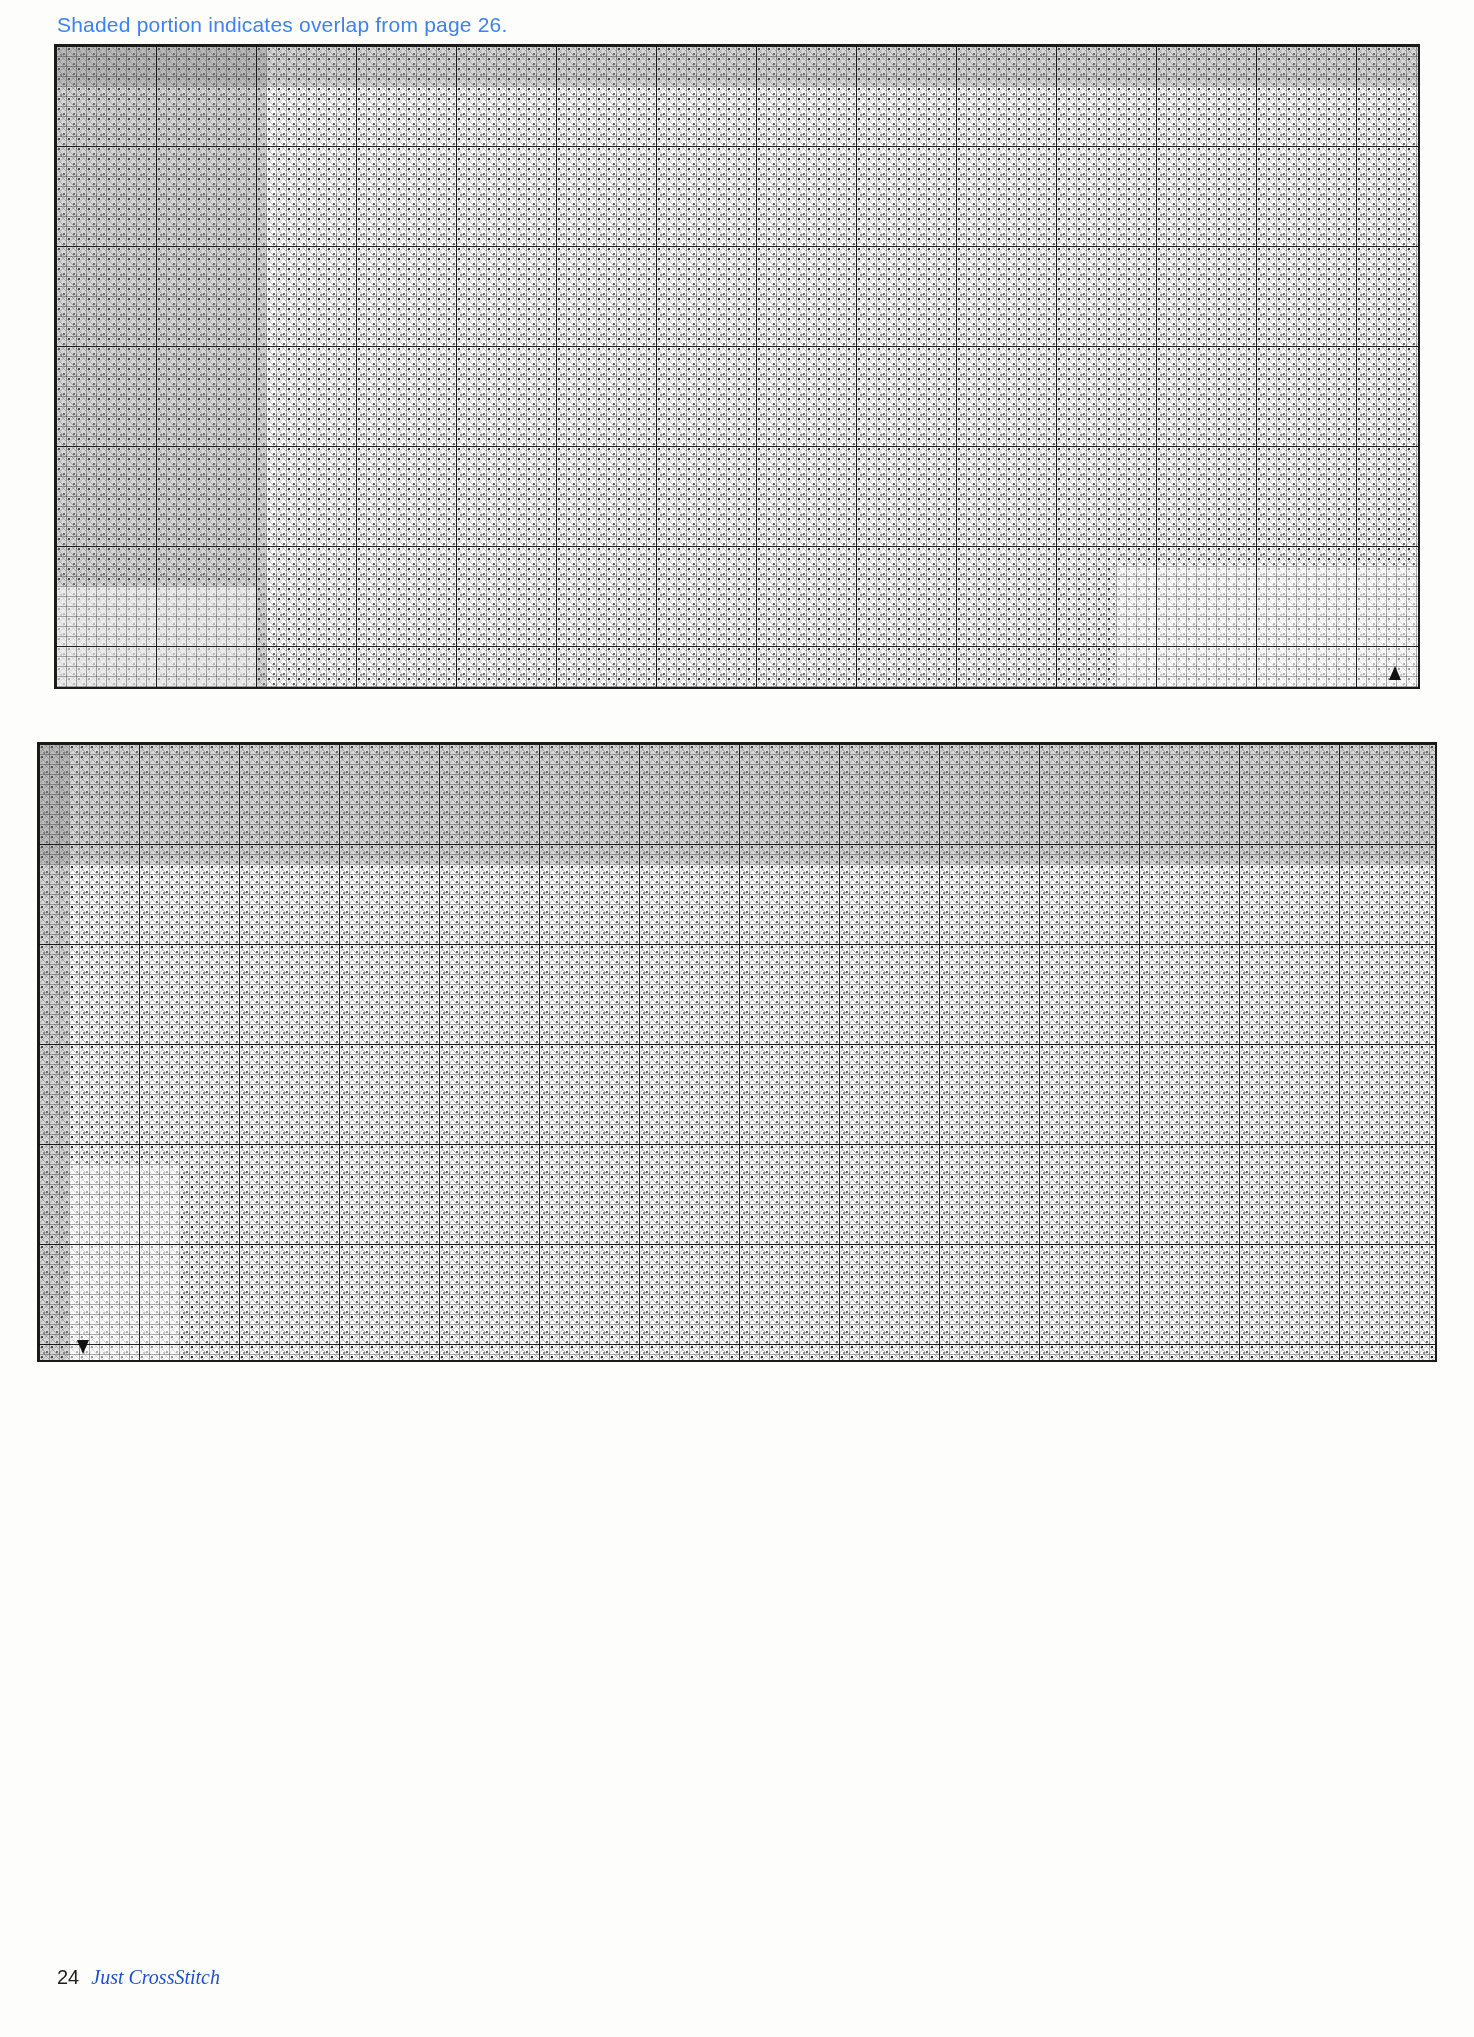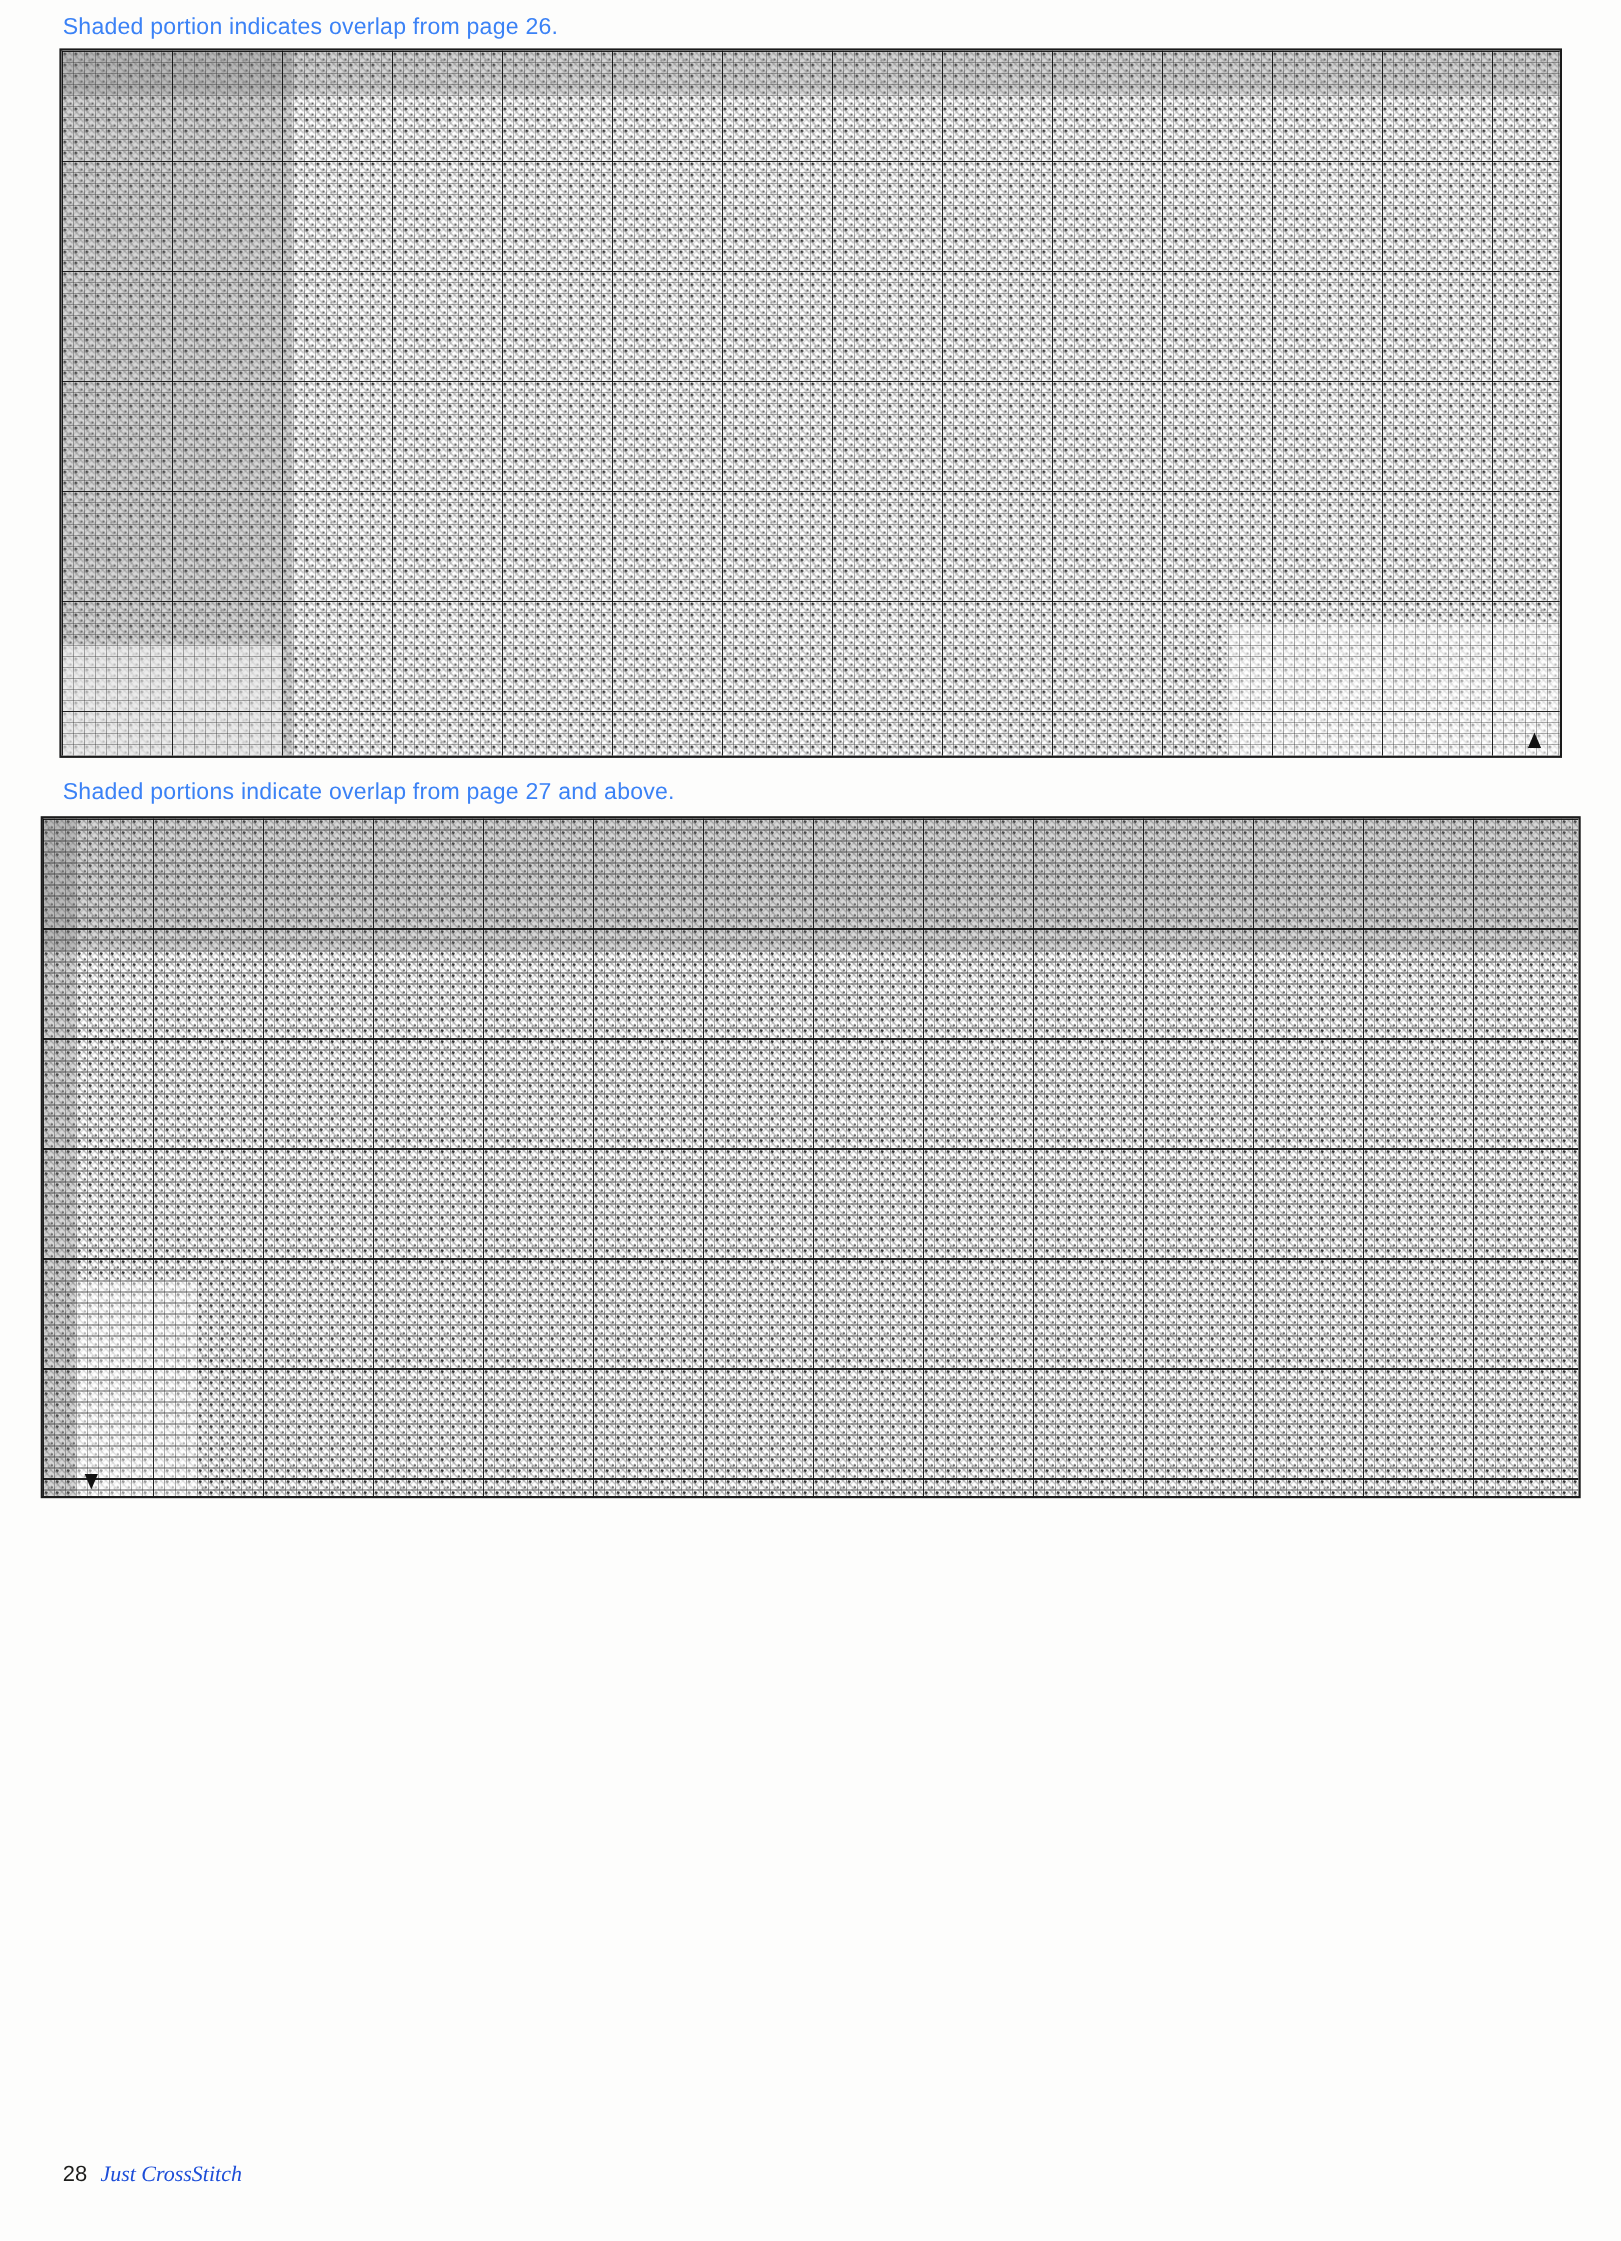--- a/index.html
+++ b/index.html
@@ -171,35 +171,34 @@
 
     <div class="white-mask" style="left:1060px; top:520px; width:302px; height:121px; opacity:0.55;"></div>
     <div class="white-mask" style="left:0px; top:540px; width:200px; height:101px; opacity:0.55;"></div>
 
     <div class="grid-fine"></div>
     <div class="grid-bold"></div>
 
     <div class="arrow" style="left:1333px; top:620px;"></div>
   </div>
 
-  <div class="caption" id="caption-bottom">Shaded portions indicate overlap from page 27 and above.</div>
 
   <div class="chart-frame" id="chart-bottom">
 
     <div class="symbols symbols-dense"></div>
 
     <div class="shade" style="left:0px; top:0px; width:1396px; height:120px;"></div>
     <div class="shade" style="left:0px; top:0px; width:30px; height:616px;"></div>
 
     <div class="white-mask" style="left:30px; top:420px; width:110px; height:196px; opacity:0.5;"></div>
 
     <div class="grid-fine"></div>
     <div class="grid-bold"></div>
 
     <div class="arrow" style="left:38px; top:596px; transform: rotate(180deg);"></div>
   </div>
 
   <div class="footer">
-    <span class="pagenum">28</span>
+    <span class="pagenum">24</span>
     <span class="mag">Just CrossStitch</span>
   </div>
 
 </div>
 
 </body></html>

